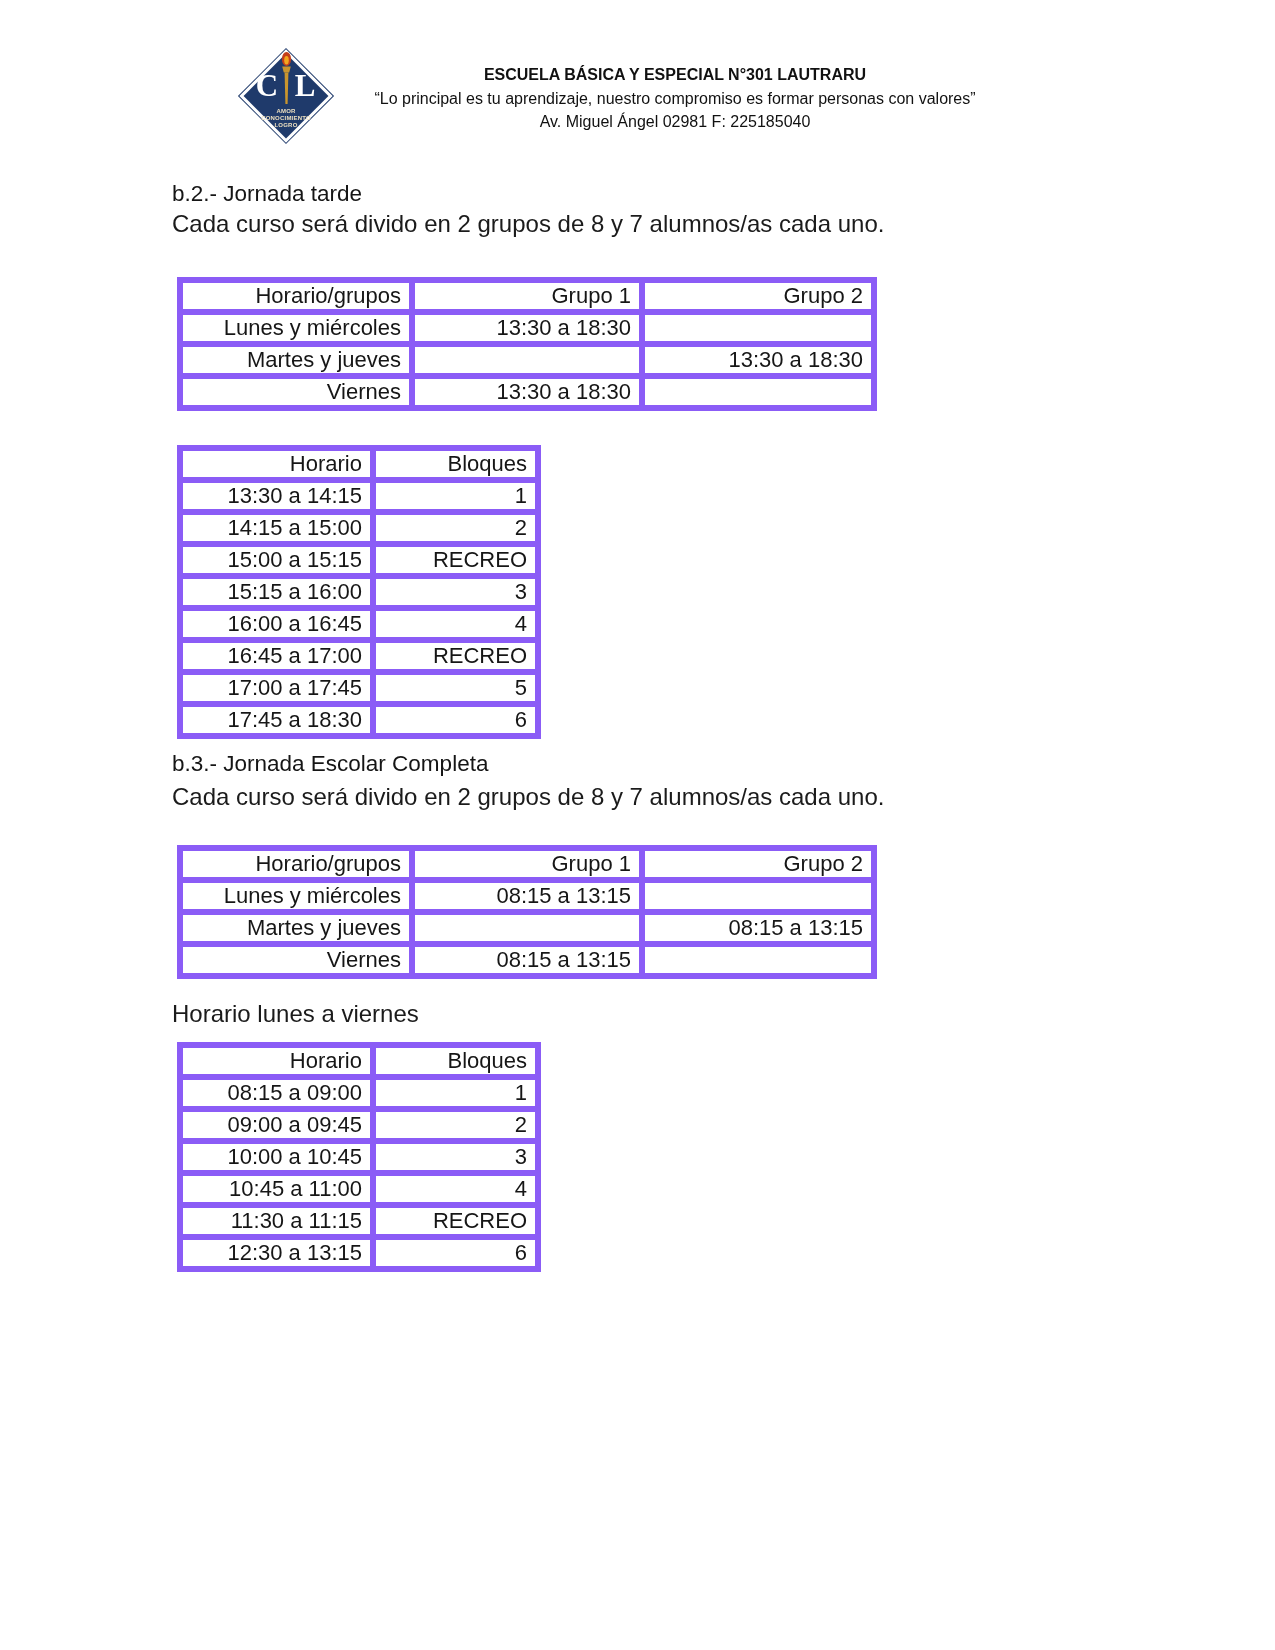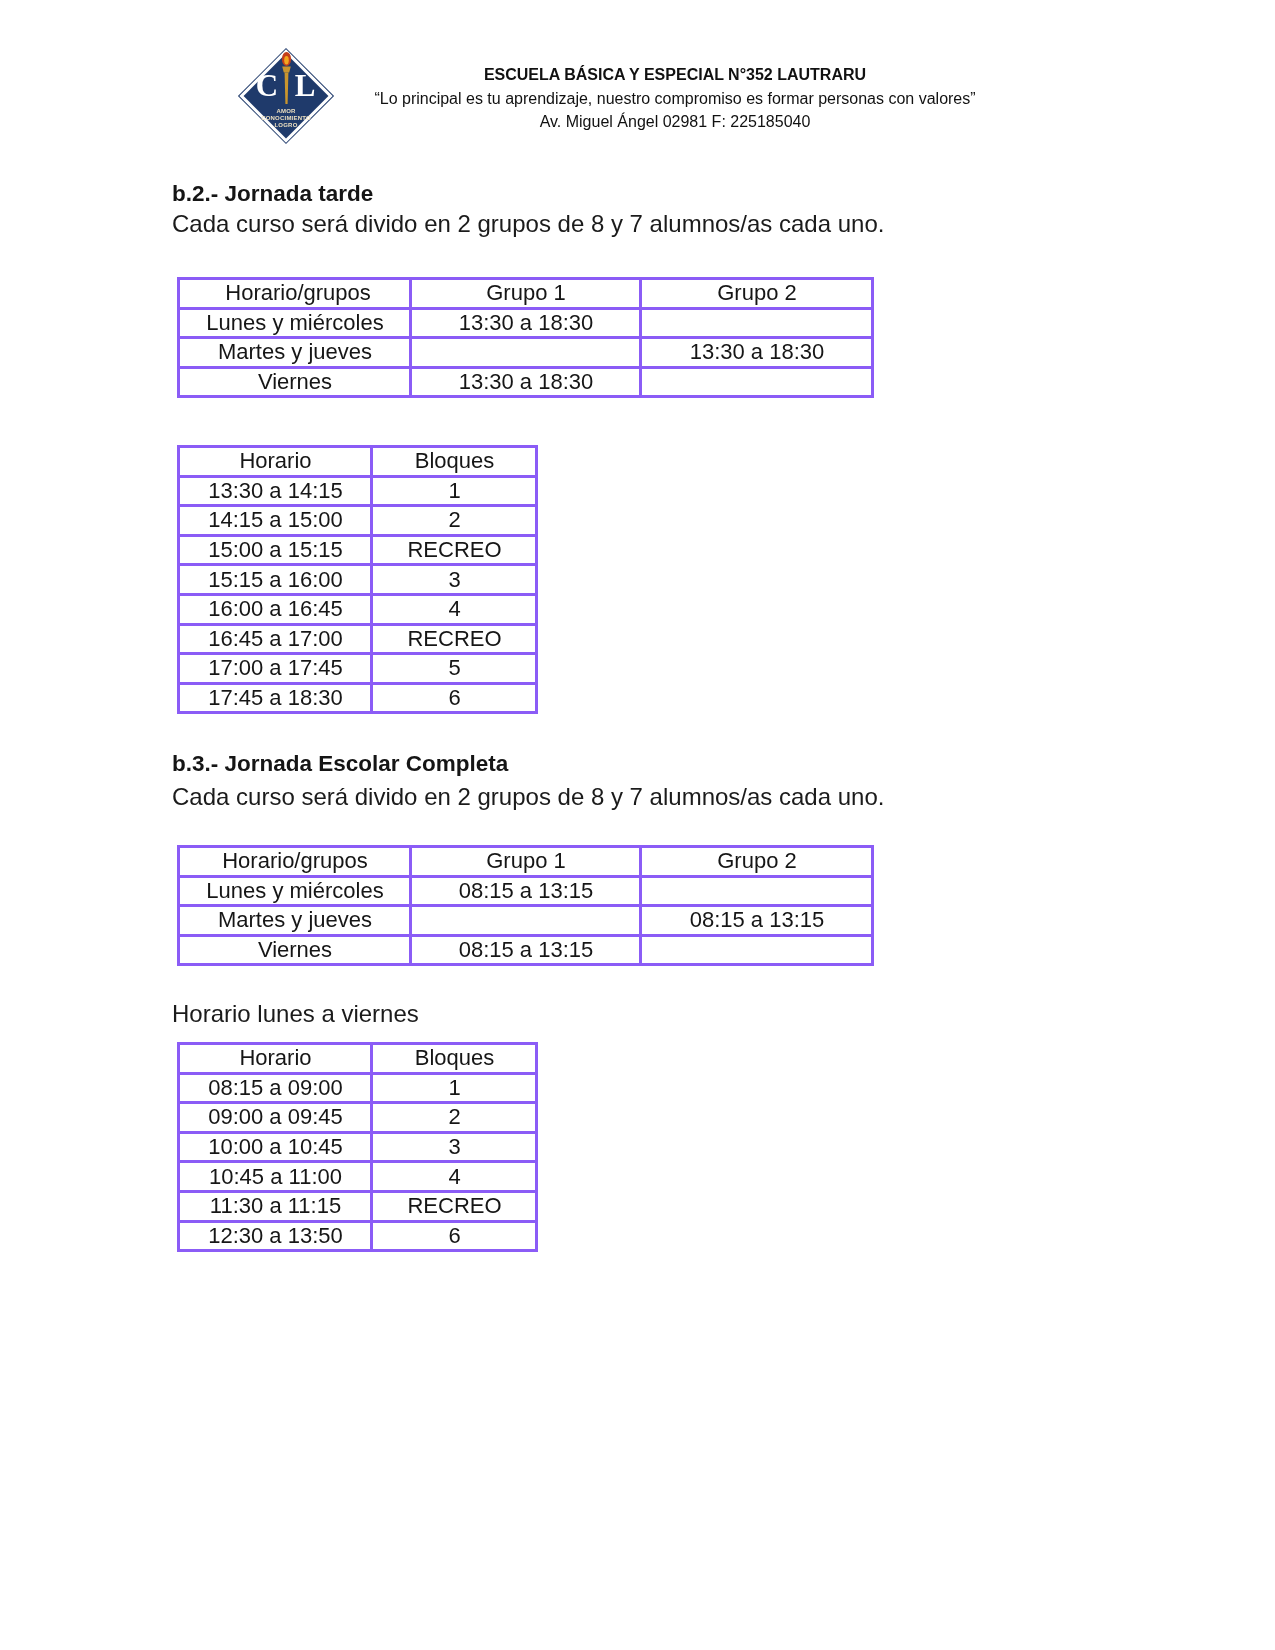--- a/index.html
+++ b/index.html
@@ -54,21 +54,21 @@
     position: absolute; left: 345px; top: 63px; width: 660px;
     text-align: center;
     font-size: 16px; line-height: 23.5px;
     color: #111;
   }
   .school-name { font-weight: bold; }
 
   
   .doc-heading {
     position: absolute; left: 172px;
-    font-size: 22.5px; font-weight: bold; line-height: 27px;
+    font-size: 22.5px; font-weight: normal; line-height: 27px;
     color: #151515;
   }
   .doc-paragraph, .doc-label {
     position: absolute; left: 172px;
     font-size: 24px; line-height: 27px;
     color: #1b1b1b;
   }
   .b2-heading   { top: 180px; }
   .b2-paragraph { top: 210px; }
   .b3-heading   { top: 750px; }
@@ -77,25 +77,25 @@
 
   
   table {
     position: absolute;
     border-collapse: collapse;
     table-layout: fixed;
     font-size: 22px;
     color: #161616;
   }
   td {
-    border: 3px solid #8b5cf6;
+    border: 6px solid #8b5cf6;
     height: 29.6px;
     padding: 0 8px 0 9px;
     vertical-align: middle;
-    text-align: center;
+    text-align: right;
     white-space: nowrap;
     overflow: hidden;
     font-weight: normal;
   }
   .group-table  { left: 177px; width: 694px; }
   .group-table col.c1 { width: 232px; }
   .group-table col.c2 { width: 230px; }
   .group-table col.c3 { width: 232px; }
   .blocks-table { left: 177px; width: 358px; margin-top: 12px; }
   .blocks-table col.c1 { width: 193px; }
@@ -124,21 +124,21 @@
           <polygon points="4.6,20.5 8.4,20.5 7.6,52 5.4,52" fill="#c9952e"></polygon>
         </svg>
         <div class="logo-caption">
           <div>AMOR</div>
           <div>CONOCIMIENTO</div>
           <div>LOGRO</div>
         </div>
       </div>
     </div>
     <div class="header-text">
-      <div class="school-name">ESCUELA BÁSICA Y ESPECIAL N°352 LAUTRARU</div>
+      <div class="school-name">ESCUELA BÁSICA Y ESPECIAL N°301 LAUTRARU</div>
       <div class="school-motto">“Lo principal es tu aprendizaje, nuestro compromiso es formar personas con valores”</div>
       <div class="school-address">Av. Miguel Ángel 02981 F: 225185040</div>
     </div>
   </div>
 
   <div class="doc-heading b2-heading">b.2.- Jornada tarde</div>
   <div class="doc-paragraph b2-paragraph">Cada curso será divido en 2 grupos de 8 y 7 alumnos/as cada uno.</div>
 
   <table class="group-table t1">
     <colgroup>
@@ -274,19 +274,19 @@
     </tr>
     <tr>
       <td>10:45 a 11:00</td>
       <td>4</td>
     </tr>
     <tr>
       <td>11:30 a 11:15</td>
       <td>RECREO</td>
     </tr>
     <tr>
-      <td>12:30 a 13:50</td>
+      <td>12:30 a 13:15</td>
       <td>6</td>
     </tr>
   </tbody>
     </table>
 
 </div>
 
 </body></html>

